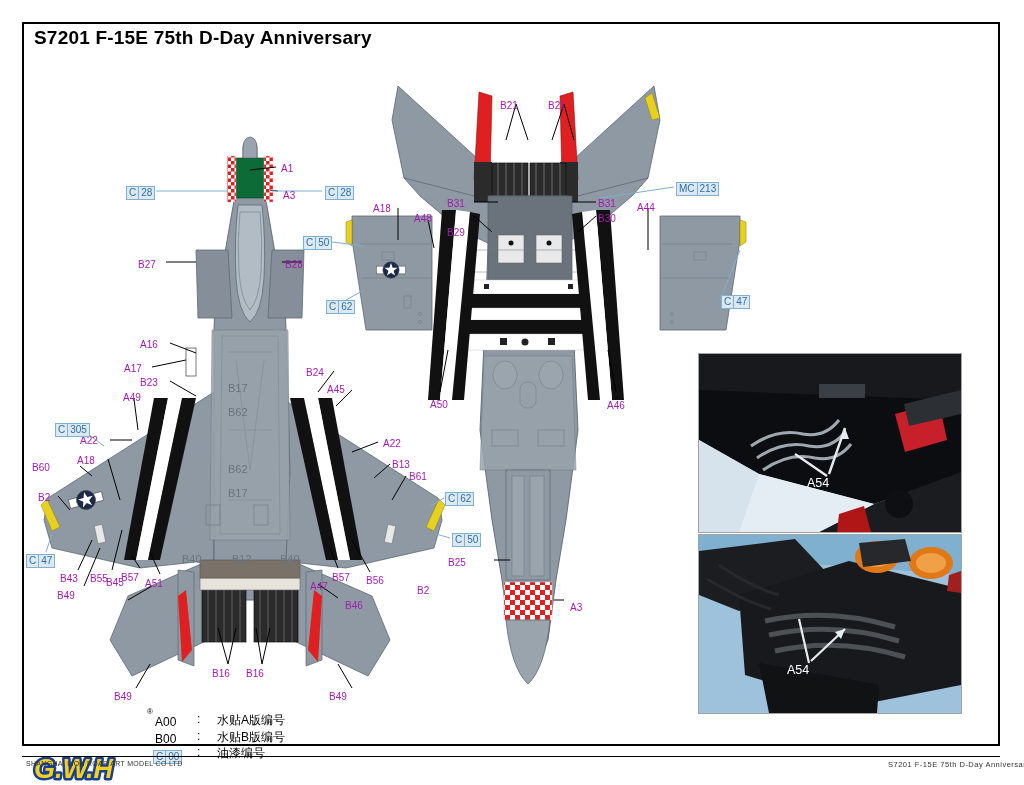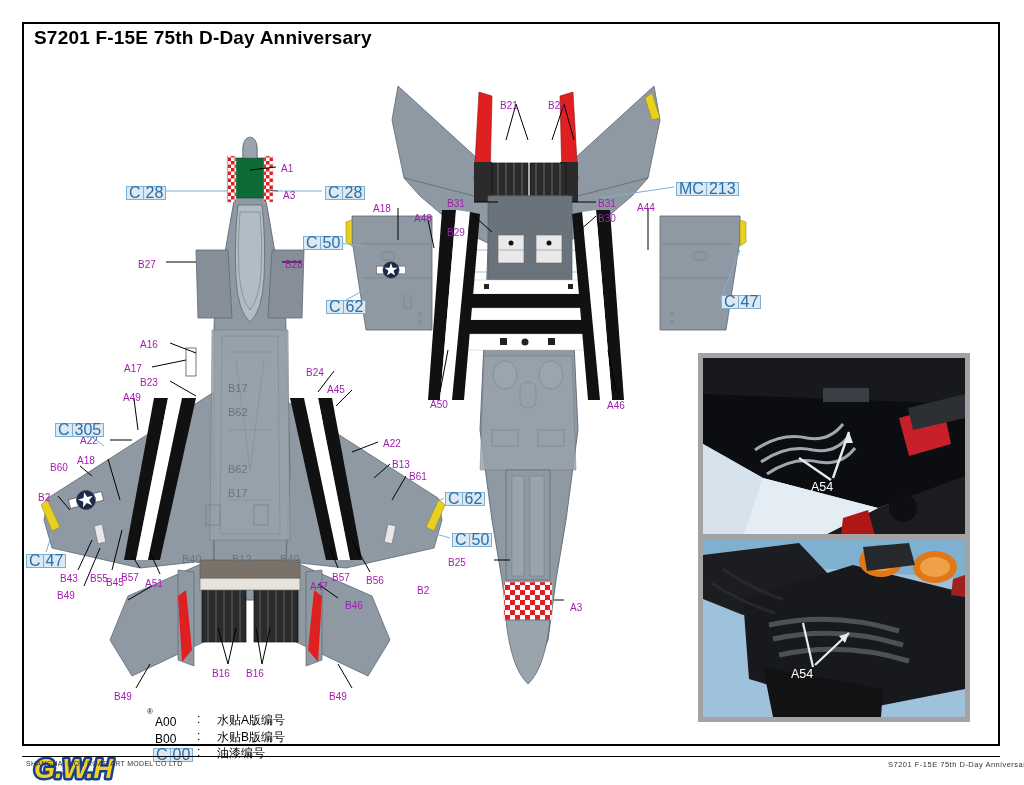--- a/index.html
+++ b/index.html
@@ -10,29 +10,29 @@
   #title{position:absolute;left:34px;top:27px;font-size:19px;font-weight:bold;
          letter-spacing:.2px;color:#000;}
   #footer-rule{position:absolute;left:22px;top:756px;width:978px;height:0;
          border-top:1px solid #000;}
   #footer-left{position:absolute;left:26px;top:760px;font-size:7px;
          letter-spacing:.3px;color:#333;}
   #footer-right{position:absolute;left:888px;top:760px;font-size:7.5px;
          letter-spacing:.5px;color:#333;white-space:nowrap;}
   .lbl{position:absolute;font-size:10px;color:#a21caf;white-space:nowrap;
        font-family:"Liberation Sans",sans-serif;}
-  .paint{position:absolute;font-size:16px;color:#2a6fa8;white-space:nowrap;
+  .paint{position:absolute;font-size:10px;color:#2a6fa8;white-space:nowrap;
        background:#dce9f3;border:1px solid #7fb0d0;padding:0px 2px;line-height:12px;text-align:right;}
   .paint b{font-weight:normal;border-right:1px solid #7fb0d0;padding-right:2px;
        margin-right:2px;display:inline-block;}
   svg{display:block;}
   #legend{position:absolute;left:30px;top:708px;width:330px;height:46px;}
   .lgrow{position:absolute;font-size:12px;color:#000;white-space:nowrap;}
   #gwh{position:absolute;left:32px;top:712px;margin-top:38px;}
-  .photo{position:absolute;border:5px solid #a3a3a3;overflow:hidden;background:#111;}
+  .photo{position:absolute;border:1px solid #a3a3a3;overflow:hidden;background:#111;}
   .ptxt{position:absolute;color:#fff;font-size:12.5px;}
 </style>
 </head>
 <body>
 
 <div id="sheet"></div>
 
 <div id="title">S7201 F-15E 75th D-Day Anniversary</div>
 
 <svg id="art" width="1024" height="785" style="position:absolute;left:0;top:0;pointer-events:none">
@@ -287,21 +287,21 @@
   <span class="lbl" style="left:281px;top:163px">A1</span>
   <span class="lbl" style="left:283px;top:190px">A3</span>
   <span class="lbl" style="left:138px;top:259px">B27</span>
   <span class="lbl" style="left:285px;top:259px">B28</span>
   <span class="lbl" style="left:140px;top:339px">A16</span>
   <span class="lbl" style="left:124px;top:363px">A17</span>
   <span class="lbl" style="left:140px;top:377px">B23</span>
   <span class="lbl" style="left:123px;top:392px">A49</span>
   <span class="lbl" style="left:80px;top:435px">A22</span>
   <span class="lbl" style="left:77px;top:455px">A18</span>
-  <span class="lbl" style="left:50px;top:462px">B60</span>
+  <span class="lbl" style="left:32px;top:462px">B60</span>
   <span class="lbl" style="left:38px;top:492px">B2</span>
   <span class="lbl" style="left:60px;top:573px">B43</span>
   <span class="lbl" style="left:90px;top:573px">B55</span>
   <span class="lbl" style="left:121px;top:572px">B57</span>
   <span class="lbl" style="left:145px;top:578px">A51</span>
   <span class="lbl" style="left:57px;top:590px">B49</span>
   <span class="lbl" style="left:106px;top:577px">B45</span>
   <span class="lbl" style="left:228px;top:382px;color:#6a747e;font-size:11px">B17</span>
   <span class="lbl" style="left:228px;top:406px;color:#6a747e;font-size:11px">B62</span>
   <span class="lbl" style="left:228px;top:463px;color:#6a747e;font-size:11px">B62</span>

